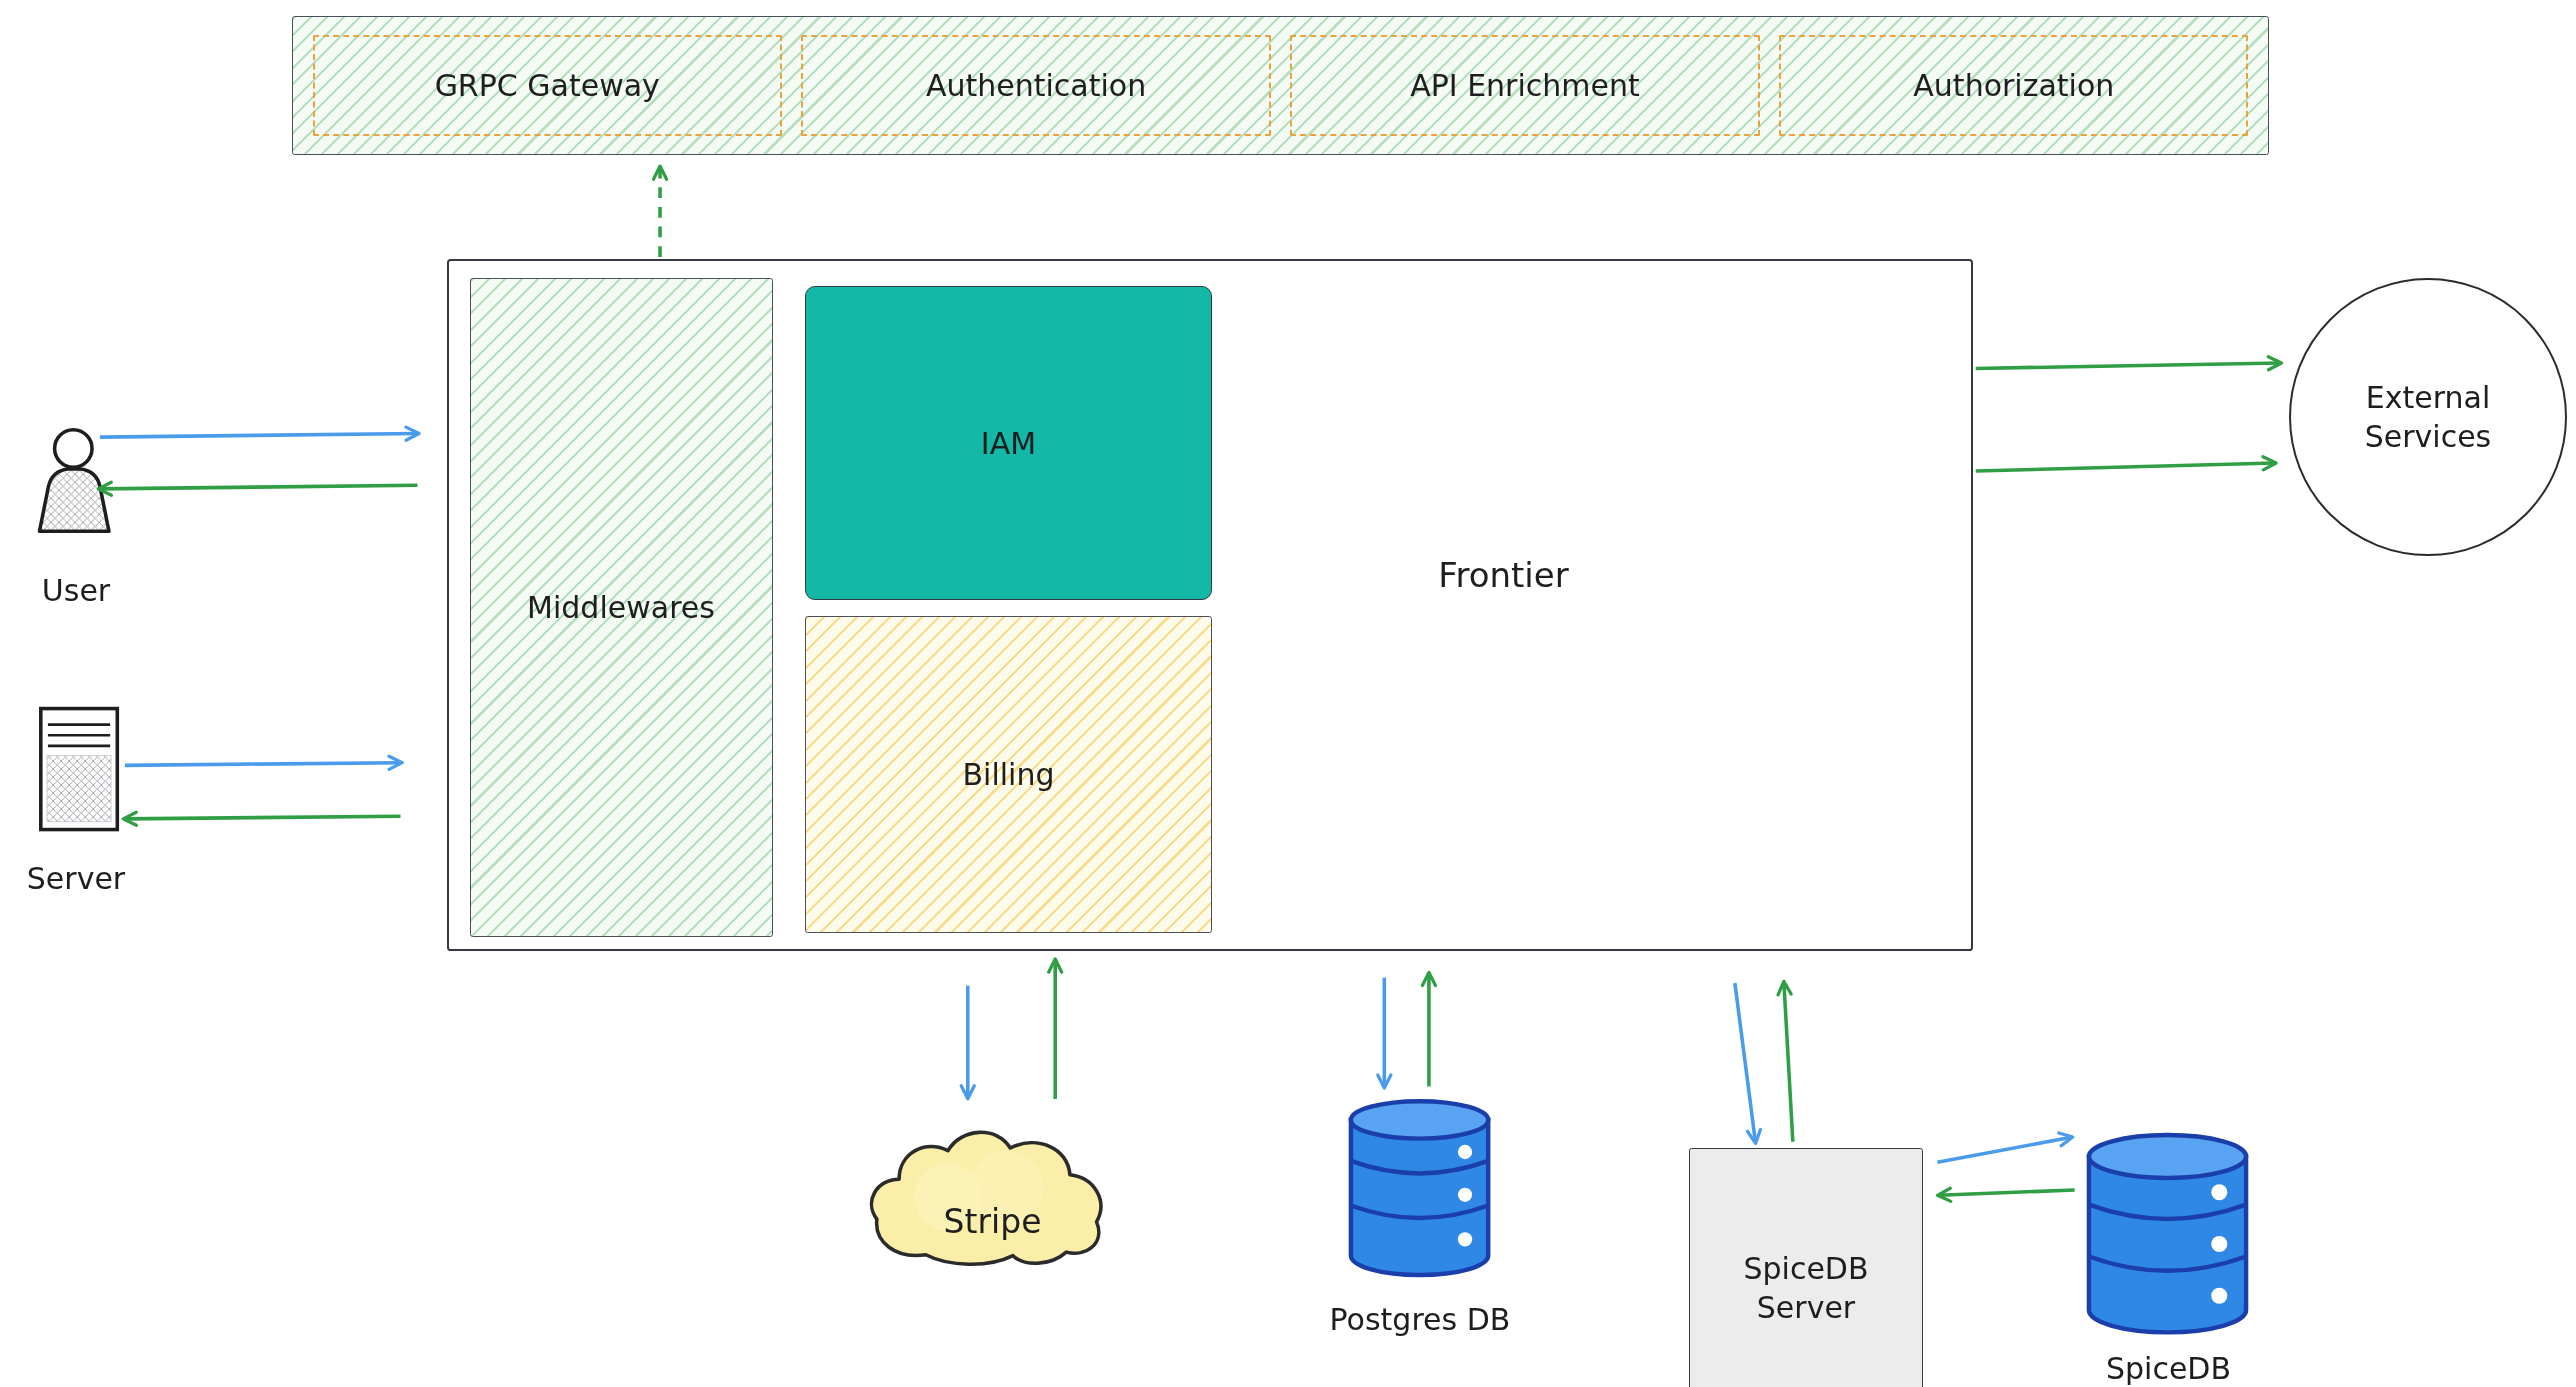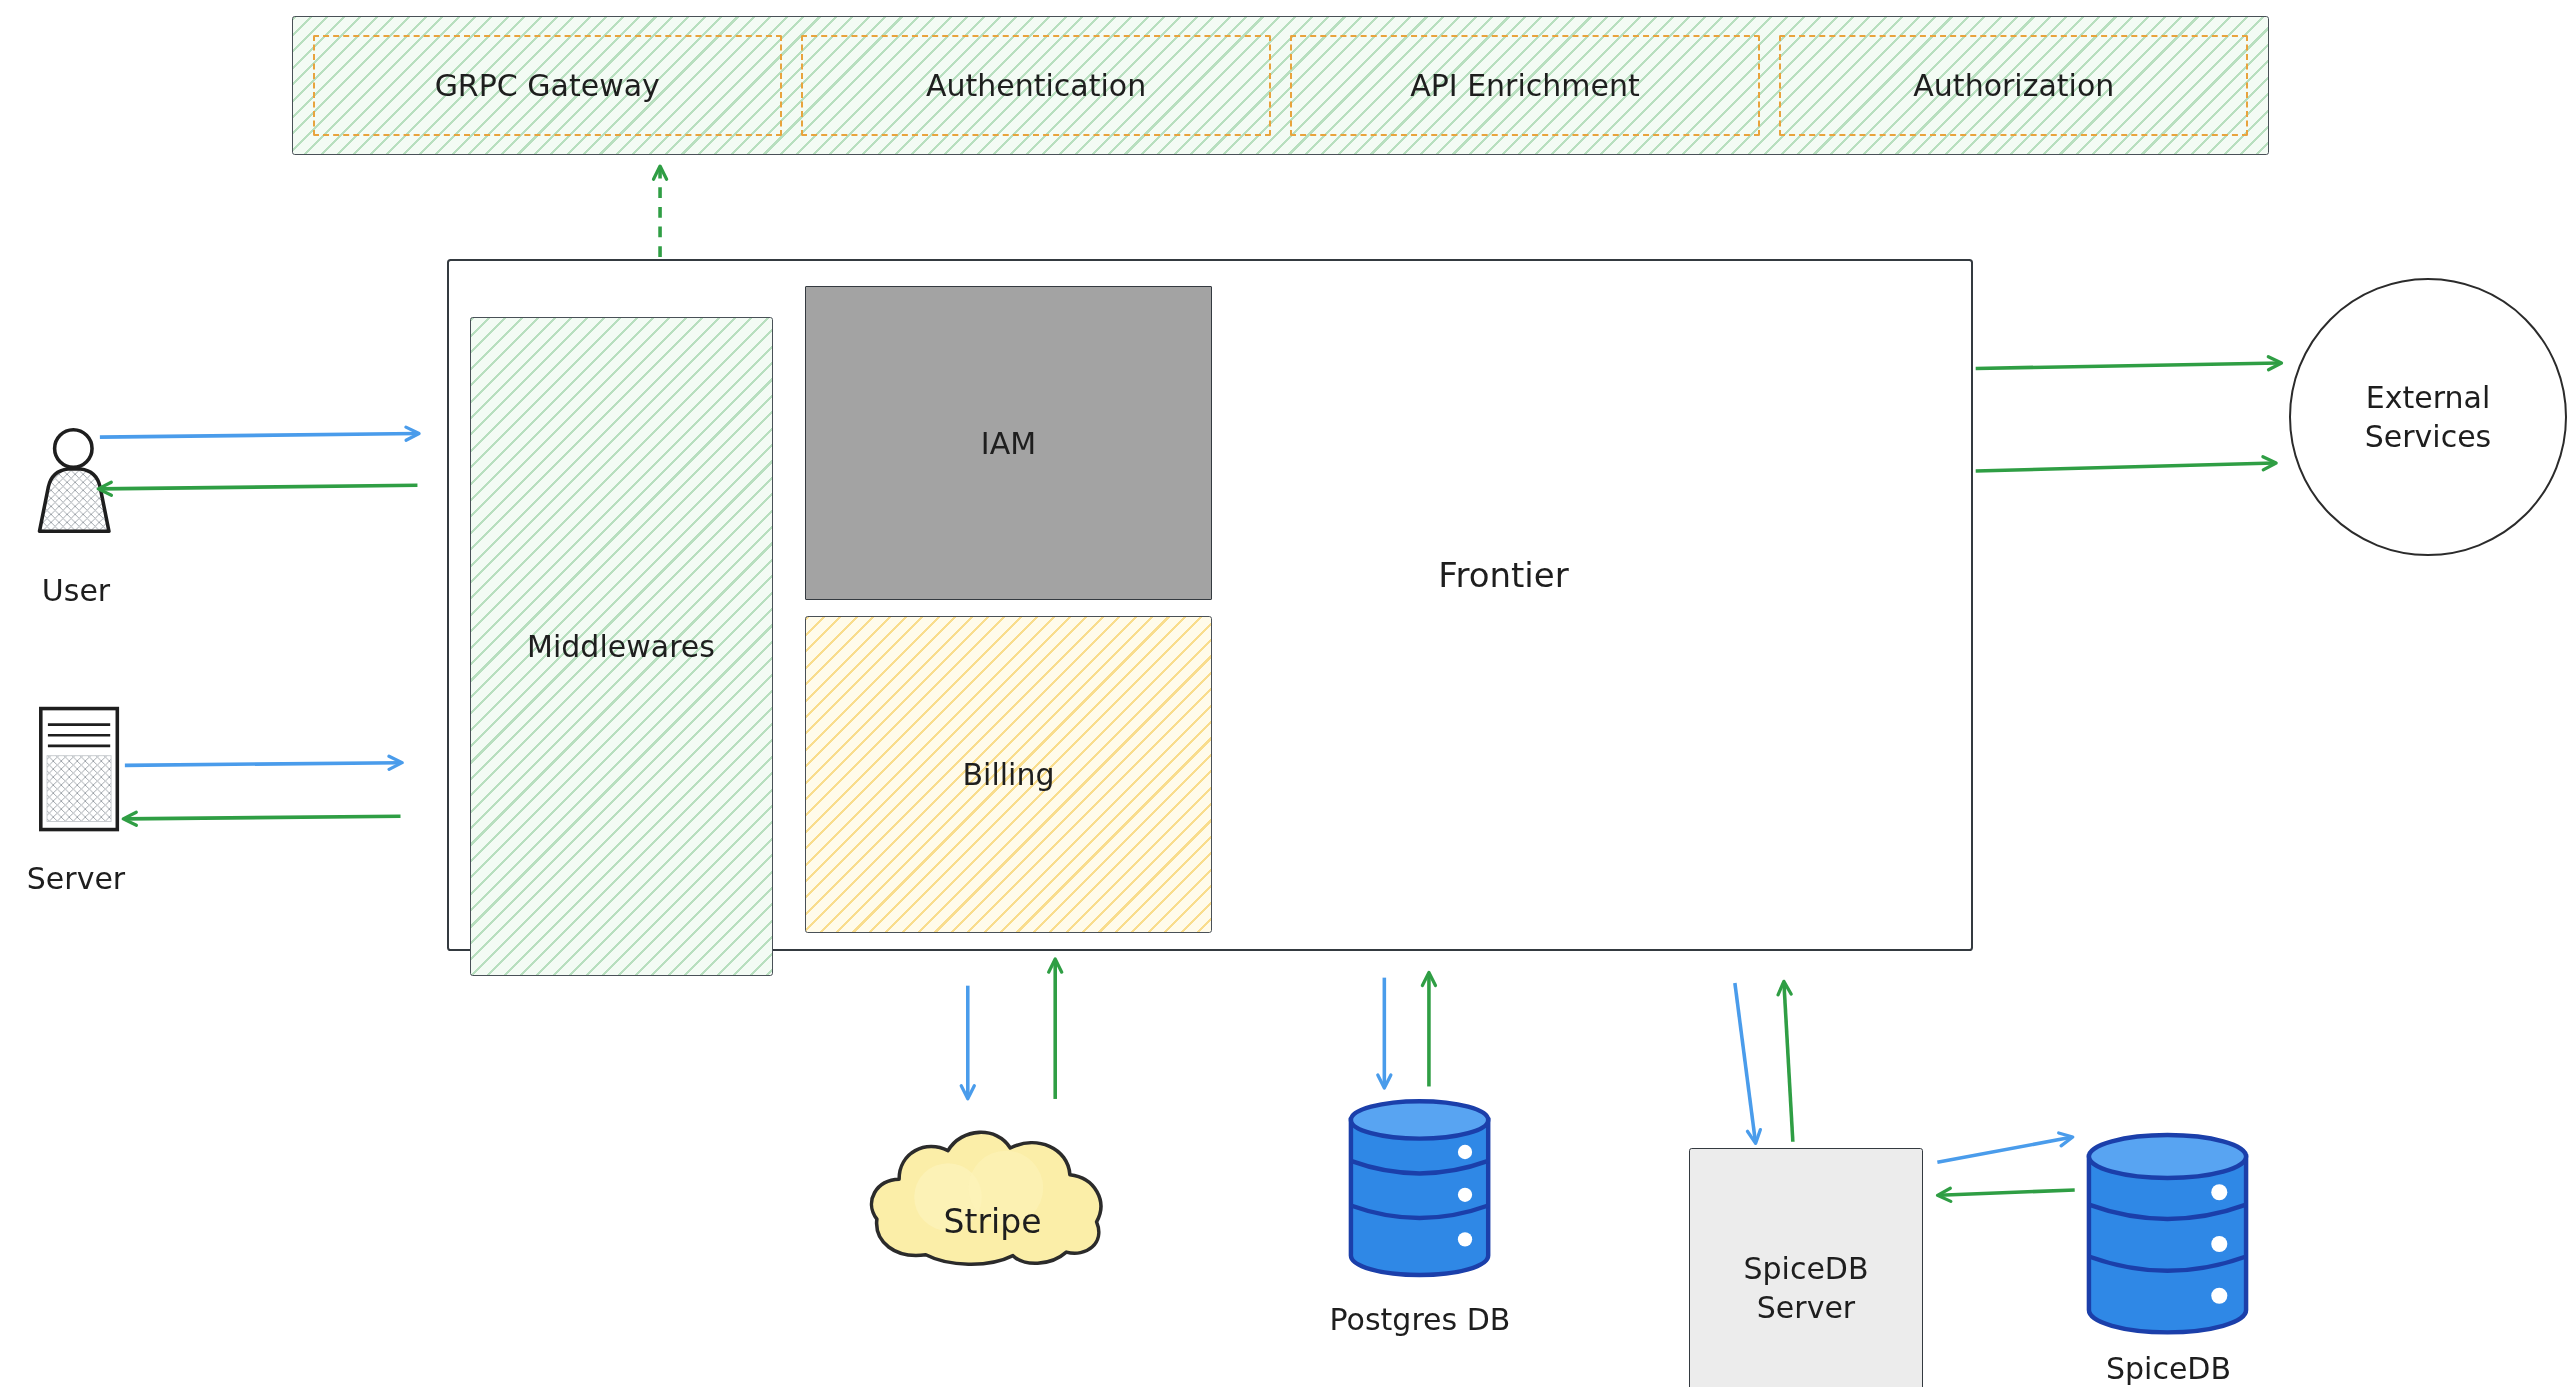--- a/index.html
+++ b/index.html
@@ -19,22 +19,22 @@
     background-image:repeating-linear-gradient(135deg, rgba(244,196,64,0.55) 0px, rgba(244,196,64,0.55) 2.2px, transparent 2.2px, transparent 11.6px);
   }
 
   
   .top-bar{left:292px;top:16px;width:1977px;height:139px;border:1.8px solid #495057;border-radius:2.7px;
     display:flex;gap:19.6px;padding:18px 19.6px;}
   .gw-box{flex:1;border:2.7px dashed #e8a33d;border-radius:1.8px;font-size:30px;}
 
   
   .main-container{left:447px;top:259px;width:1526px;height:692px;border:2.7px solid #343a40;border-radius:3.6px;background:#fff;}
-  .middlewares{left:20.5px;top:17px;width:303px;height:659px;border:1.8px solid #495057;border-radius:2.7px;font-size:30px;margin-top:39px;}
-  .iam{left:356px;top:25px;width:407px;height:314px;border:1.8px solid #343a40;border-radius:1px;background:#a3a3a3;font-size:30px;}
+  .middlewares{left:20.5px;top:17px;width:303px;height:659px;border:1.8px solid #495057;border-radius:2.7px;font-size:30px;}
+  .iam{left:356px;top:25px;width:407px;height:314px;border:1.8px solid #343a40;border-radius:10px;background:#14b8a6;font-size:30px;}
   .billing{left:356px;top:355px;width:407px;height:317px;border:1.8px solid #495057;border-radius:2.7px;font-size:30px;text-align:center;}
   .frontier-label{left:876px;top:294px;width:357px;font-size:34px;}
   .webhooks{left:1363px;top:21.4px;width:136px;height:659px;border:1.8px solid #343a40;border-radius:2.7px;background:#fff;font-size:30px;padding:5.4px;}
 
   
   .user-label{left:9px;top:571px;width:134px;}
   .server-label{left:4.5px;top:859px;width:143px;}
 
   
   .ext-circle{left:2289px;top:278px;width:278px;height:278px;border:2.7px solid #2b2b2b;border-radius:50%;background:#fff;font-size:30px;padding:27px;}

